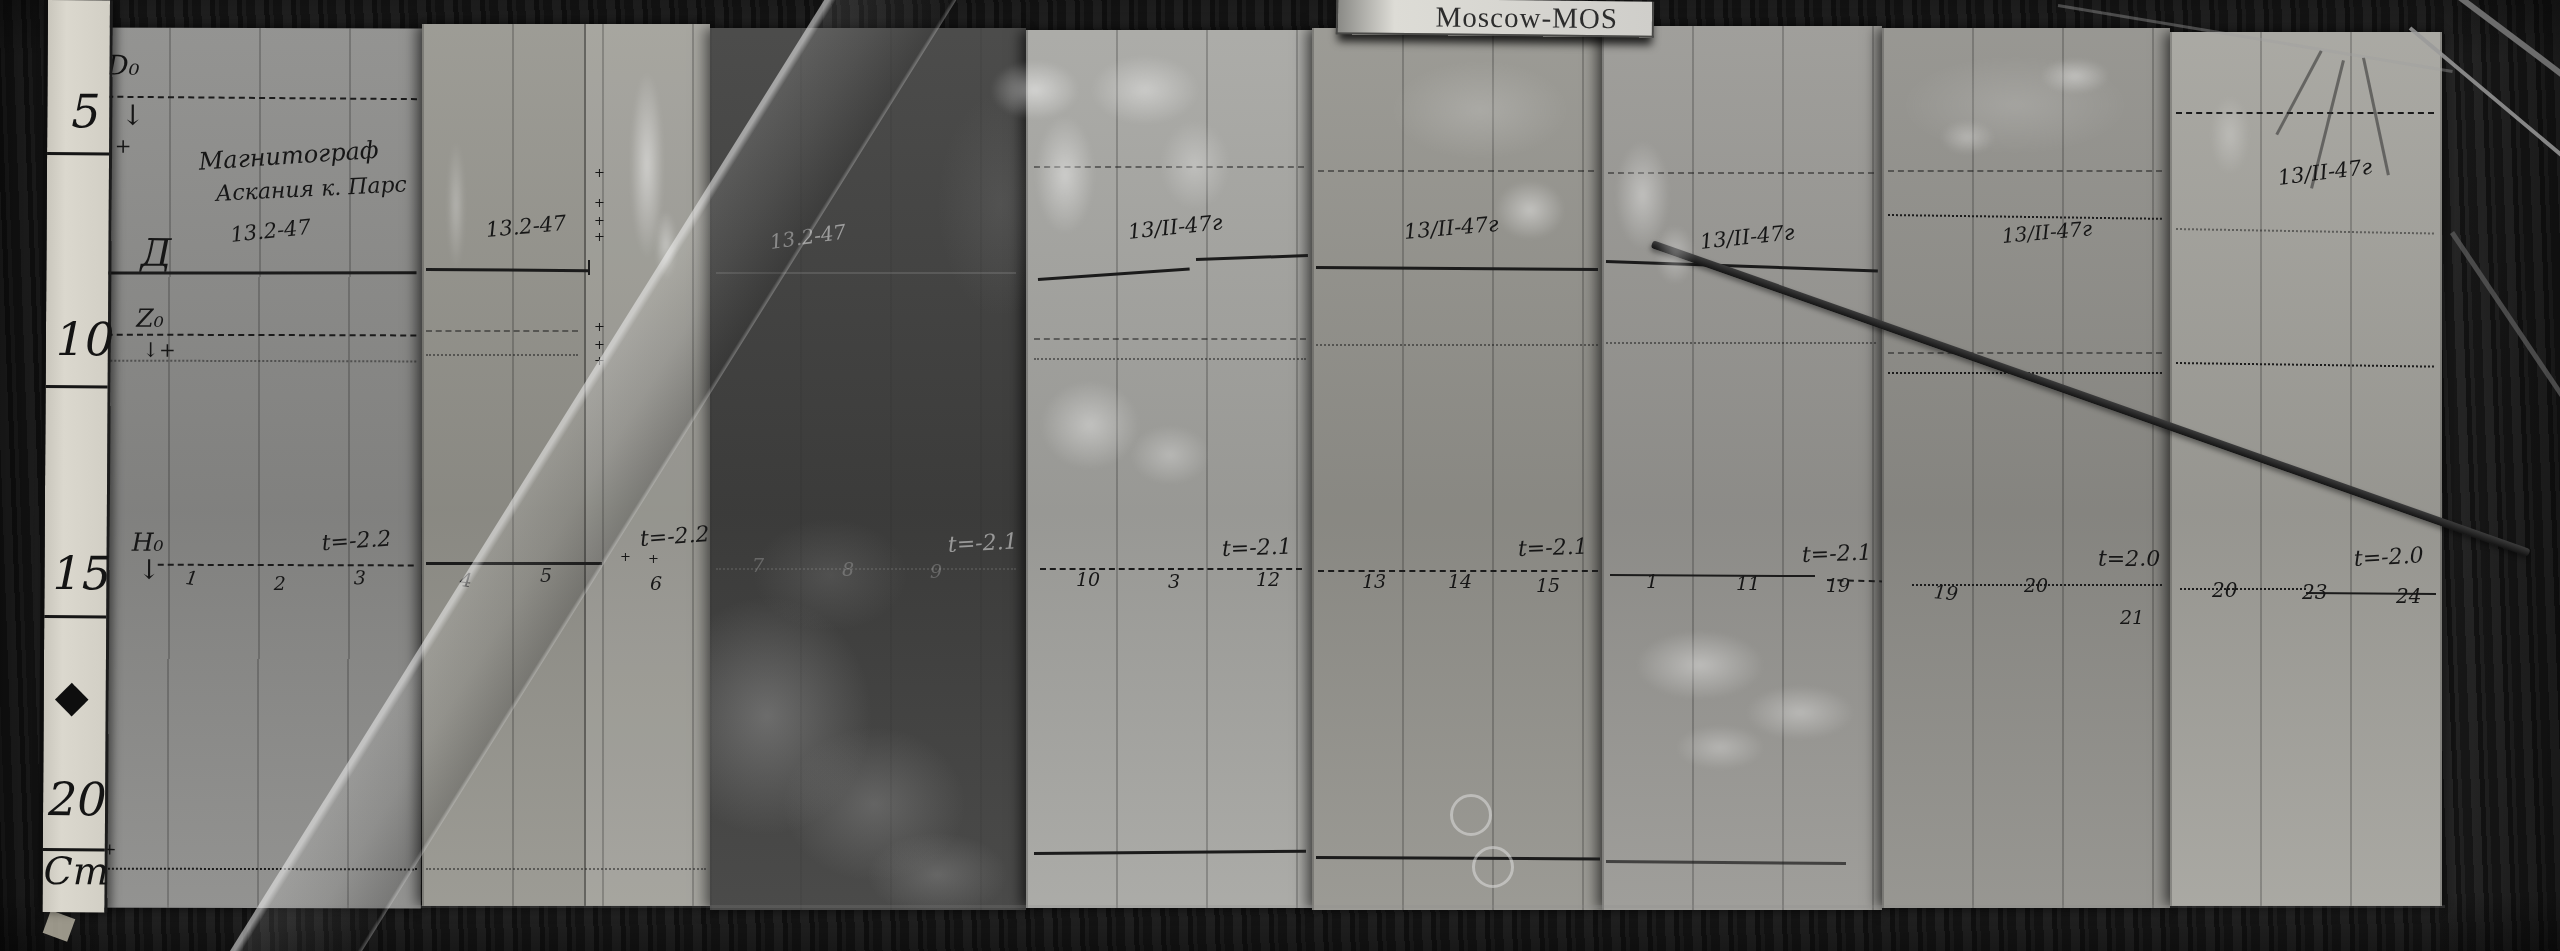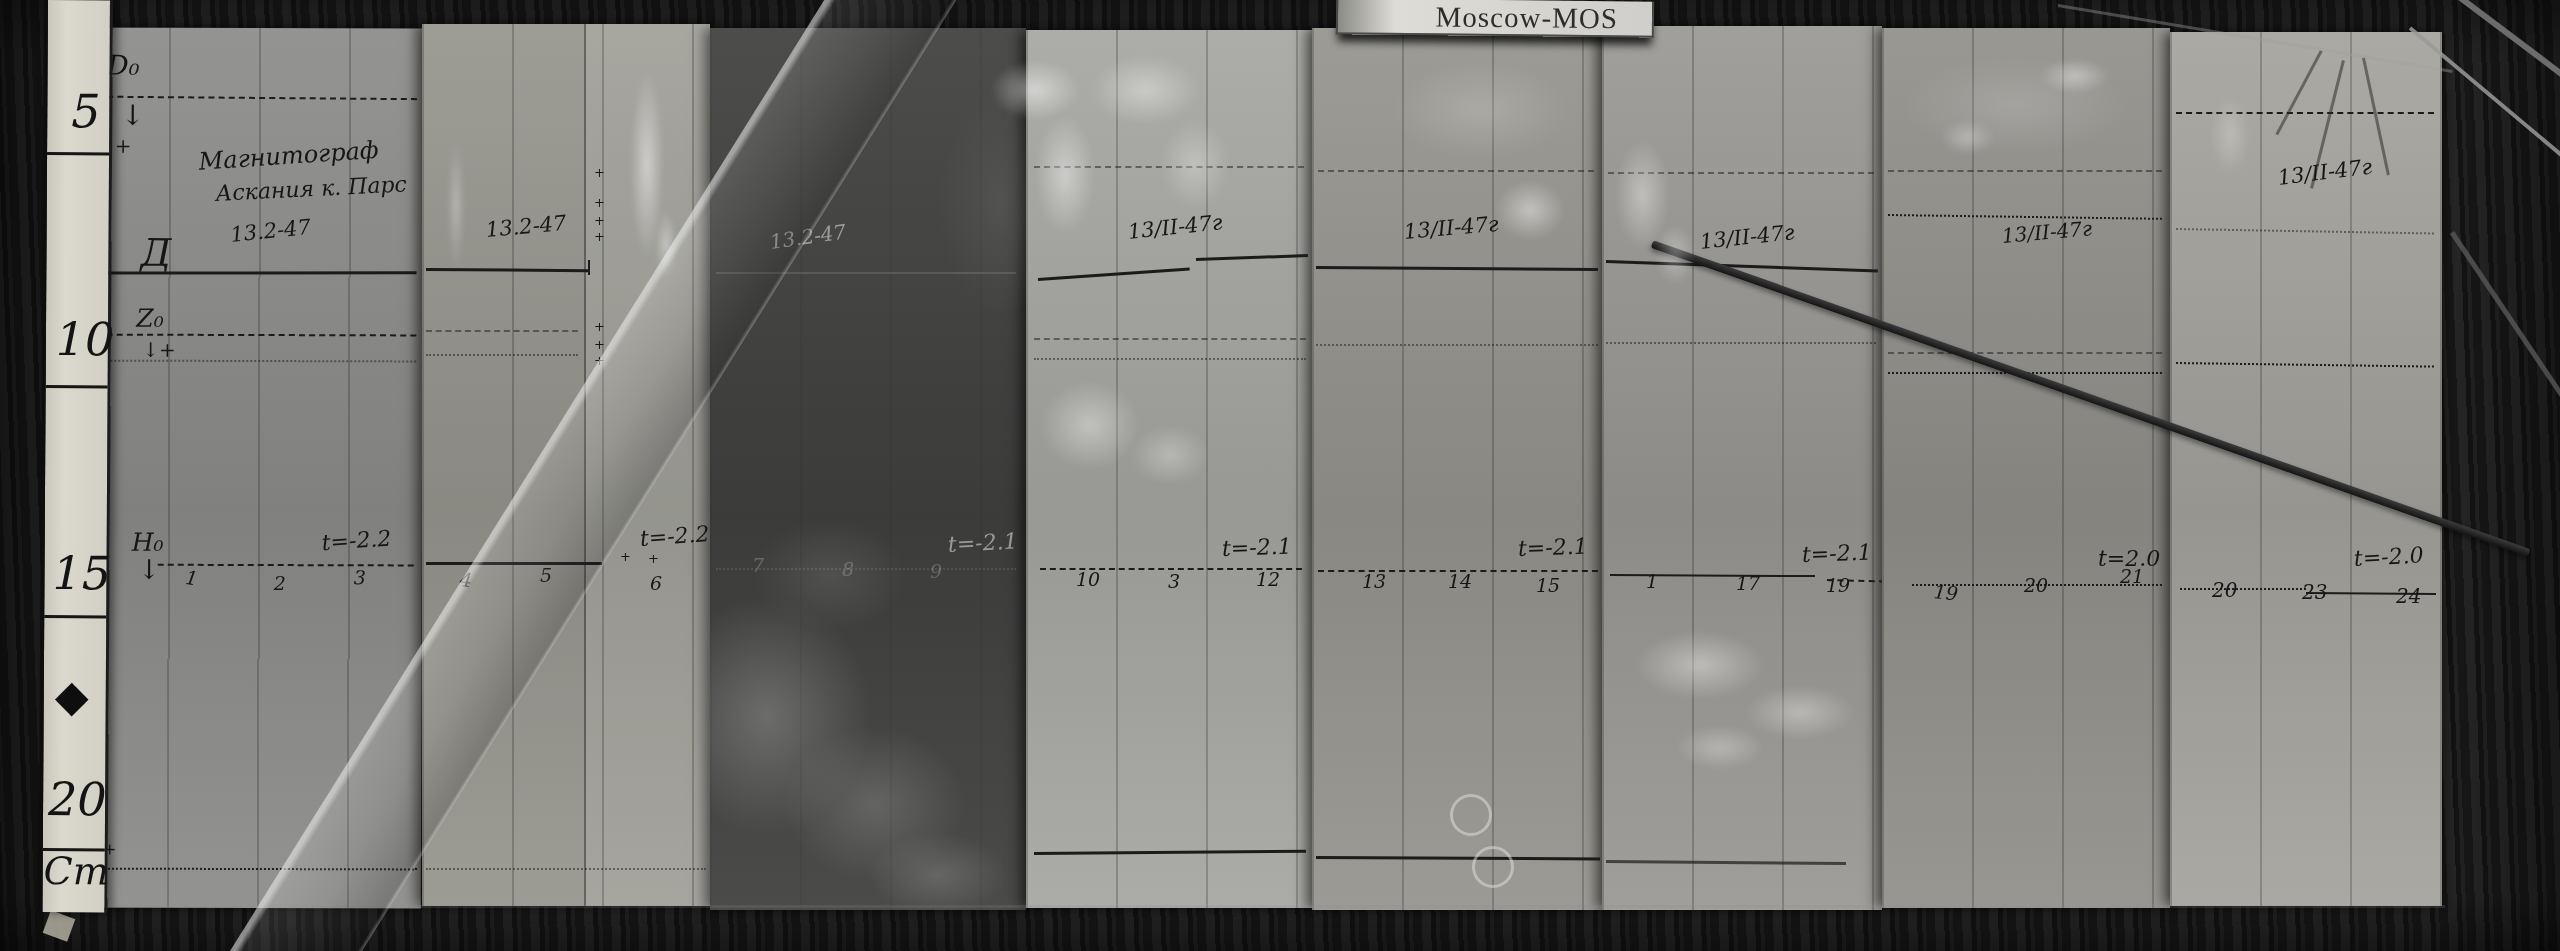--- a/index.html
+++ b/index.html
@@ -170,36 +170,36 @@
 
   <div class="strip" id="s6">
     <div class="ln dash faint" style="left:6px;top:146px;width:266px"></div>
     <span class="hw date" style="left:98px;top:206px;transform:rotate(-6deg)">13/II-47г</span>
     <div class="ln thick" style="left:4px;top:234px;width:272px;transform:rotate(2deg)"></div>
     <div class="ln dot faint" style="left:4px;top:316px;width:270px"></div>
     <span class="hw temp" style="left:200px;top:518px;transform:rotate(-2deg)">t=-2.1</span>
     <div class="ln" style="left:8px;top:548px;width:205px;transform:rotate(.3deg)"></div>
     <div class="ln dash" style="left:225px;top:553px;width:100px;transform:rotate(1.5deg)"></div>
     <span class="hw hour" style="left:44px;top:546px">1</span>
-    <span class="hw hour" style="left:134px;top:548px">17</span>
+    <span class="hw hour" style="left:134px;top:548px">11</span>
     <span class="hw hour" style="left:224px;top:550px">19</span>
     <div class="ln thick" style="left:4px;top:834px;width:240px;transform:rotate(.5deg);opacity:.7"></div>
   </div>
 
   <div class="strip" id="s7">
     <div class="ln dash faint" style="left:6px;top:142px;width:274px"></div>
     <div class="ln dot" style="left:6px;top:186px;width:274px;transform:rotate(.8deg)"></div>
     <span class="hw date" style="left:120px;top:198px;font-size:20px;transform:rotate(-5deg)">13/II-47г</span>
     <div class="ln dash faint" style="left:6px;top:324px;width:274px"></div>
     <div class="ln dot" style="left:6px;top:344px;width:274px"></div>
     <span class="hw temp" style="left:216px;top:520px">t=2.0</span>
     <div class="ln dot" style="left:30px;top:556px;width:250px"></div>
     <span class="hw hour" style="left:52px;top:554px;transform:rotate(6deg)">19</span>
     <span class="hw hour" style="left:142px;top:548px">20</span>
-    <span class="hw hour" style="left:238px;top:539px">21</span>
+    <span class="hw hour" style="left:238px;top:580px">21</span>
   </div>
 
   <div class="strip" id="s8">
     <div class="ln dash" style="left:6px;top:80px;width:258px"></div>
     <div class="scribble" style="left:150px;top:18px;width:3px;height:95px;transform:rotate(28deg)"></div>
     <div class="scribble" style="left:172px;top:28px;width:3px;height:132px;transform:rotate(14deg)"></div>
     <div class="scribble" style="left:192px;top:26px;width:3px;height:120px;transform:rotate(-12deg)"></div>
     <span class="hw date" style="left:108px;top:136px;transform:rotate(-7deg)">13/II-47г</span>
     <div class="ln dot faint" style="left:6px;top:196px;width:258px;transform:rotate(1deg)"></div>
     <div class="ln dot" style="left:6px;top:330px;width:258px;transform:rotate(.8deg)"></div>

